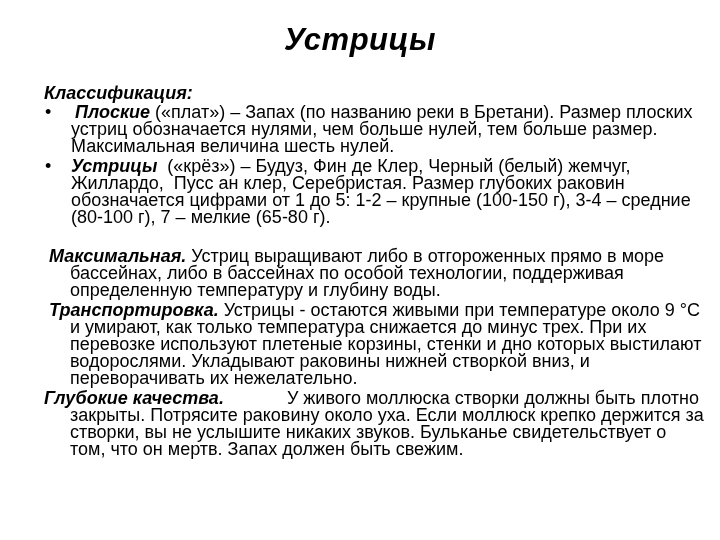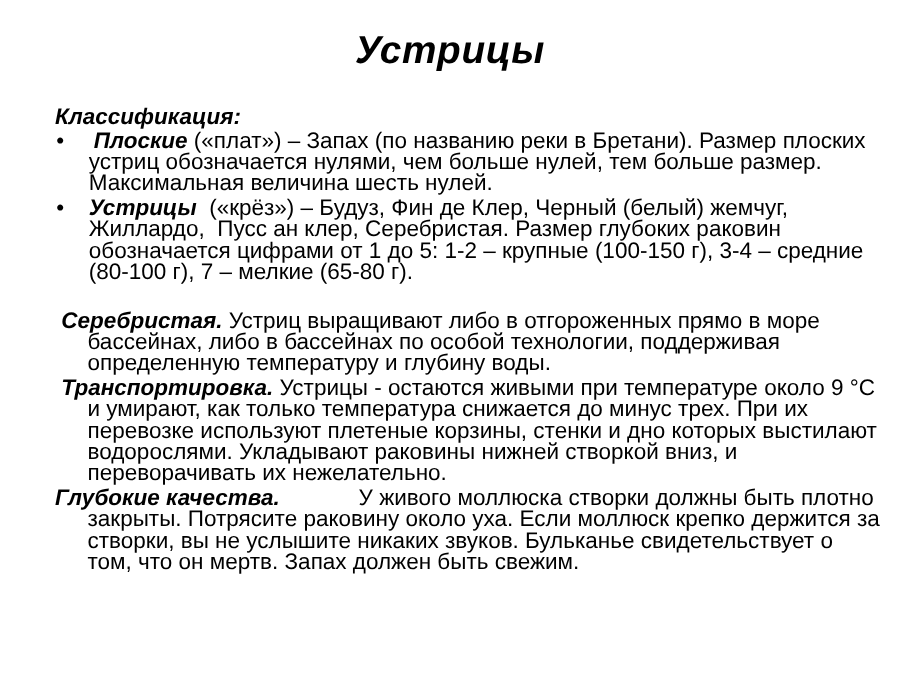--- a/index.html
+++ b/index.html
@@ -30,21 +30,21 @@
     <span class="dot">•</span>
     <span class="term" style="margin-left:4px;text-align:center;">Плоские</span><span> («плат») – Запах (по названию реки в Бретани). Размер плоских устриц обозначается нулями, чем больше нулей, тем больше размер. Максимальная величина шесть нулей.</span>
   </div>
 
   <div class="bullet">
     <span class="dot">•</span>
     <span class="term">Устрицы</span><span style="white-space:pre-wrap;">  («крёз») – Будуз, Фин де Клер, Черный (белый) жемчуг, Жиллардо,  Пусс ан клер, Серебристая. Размер глубоких раковин обозначается цифрами от 1 до 5: 1-2 – крупные (100-150 г), 3-4 – средние (80-100 г), 7 – мелкие (65-80 г).</span>
   </div>
 
   <div class="para first p1">
-    <span class="term">Серебристая.</span><span> Устриц выращивают либо в отгороженных прямо в море бассейнах, либо в бассейнах по особой технологии, поддерживая определенную температуру и глубину воды.</span>
+    <span class="term">Максимальная.</span><span> Устриц выращивают либо в отгороженных прямо в море бассейнах, либо в бассейнах по особой технологии, поддерживая определенную температуру и глубину воды.</span>
   </div>
 
   <div class="para p1">
     <span class="term">Транспортировка.</span><span> Устрицы -  остаются живыми при температуре около 9 °С и умирают, как только температура снижается до минус трех. При их перевозке используют плетеные корзины, стенки и дно которых выстилают водорослями. Укладывают раковины нижней створкой вниз, и переворачивать их нежелательно.</span>
   </div>
 
   <div class="para p3">
     <span class="term">Глубокие качества.</span><span style="white-space:pre-wrap;margin-left:48px;">   У живого моллюска створки должны быть плотно закрыты. Потрясите раковину около уха. Если моллюск крепко держится за створки, вы не услышите никаких звуков. Бульканье свидетельствует о том, что он мертв. Запах должен быть свежим.</span>
   </div>
 </div>

